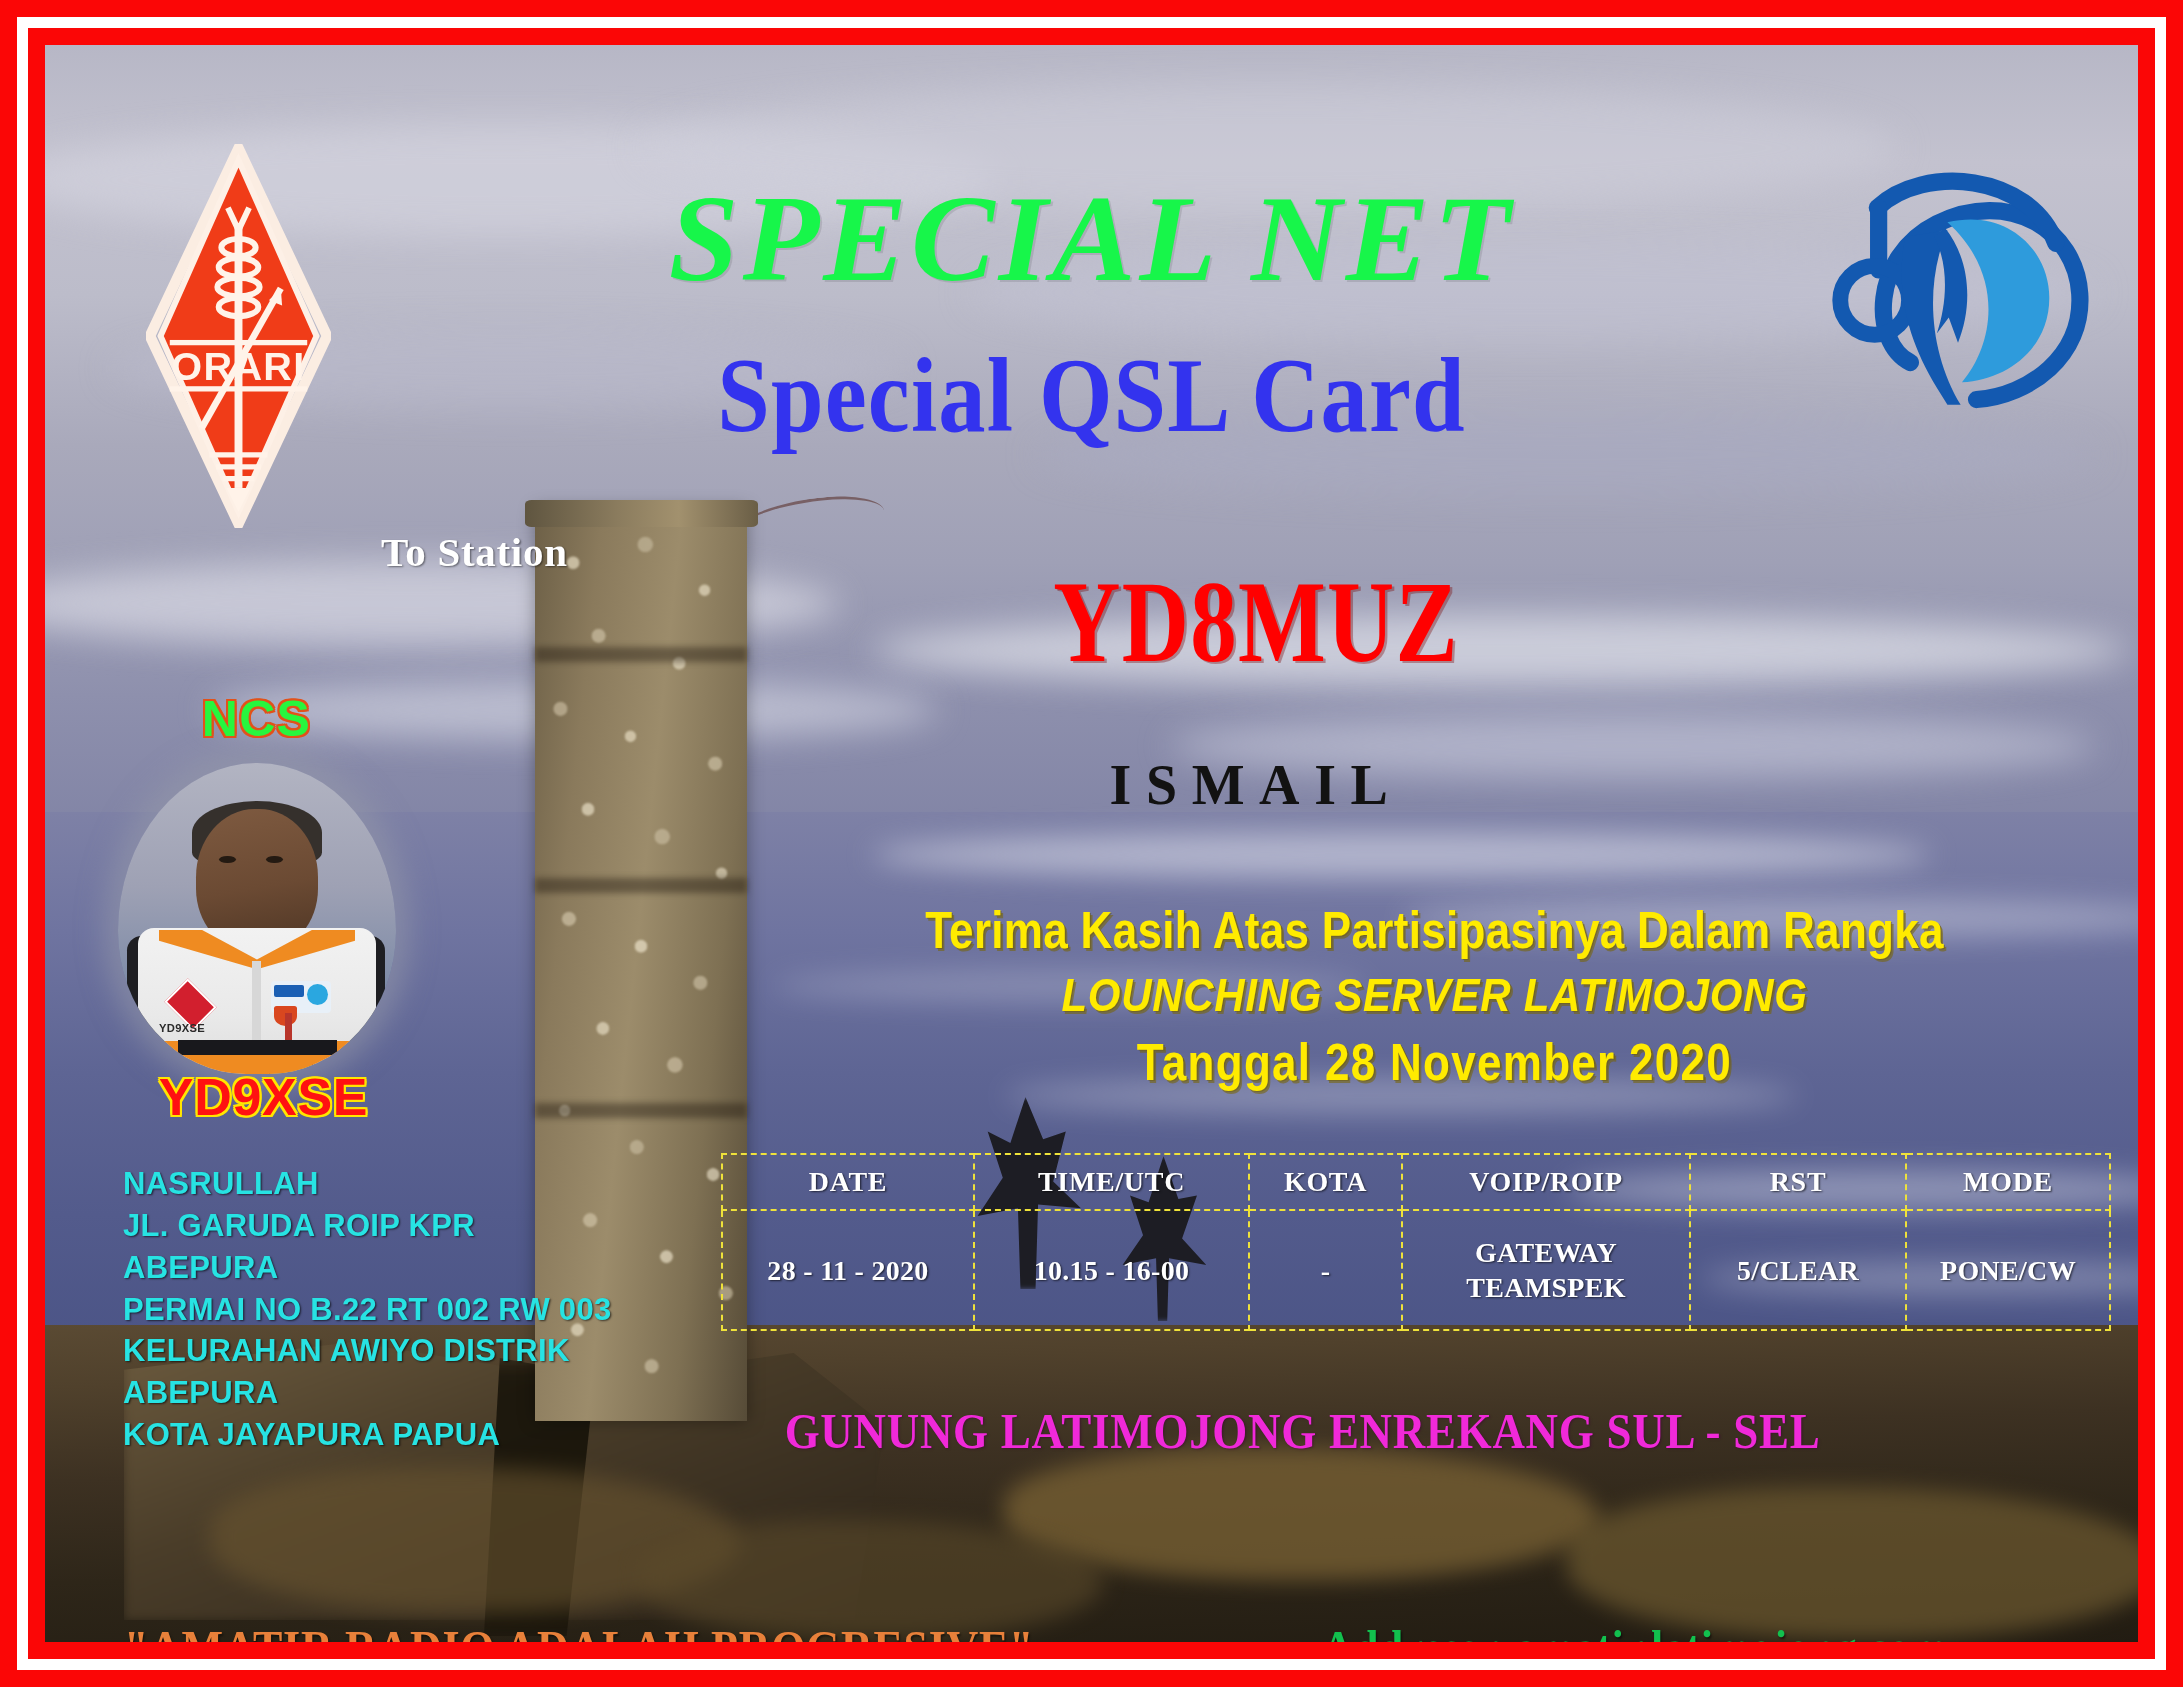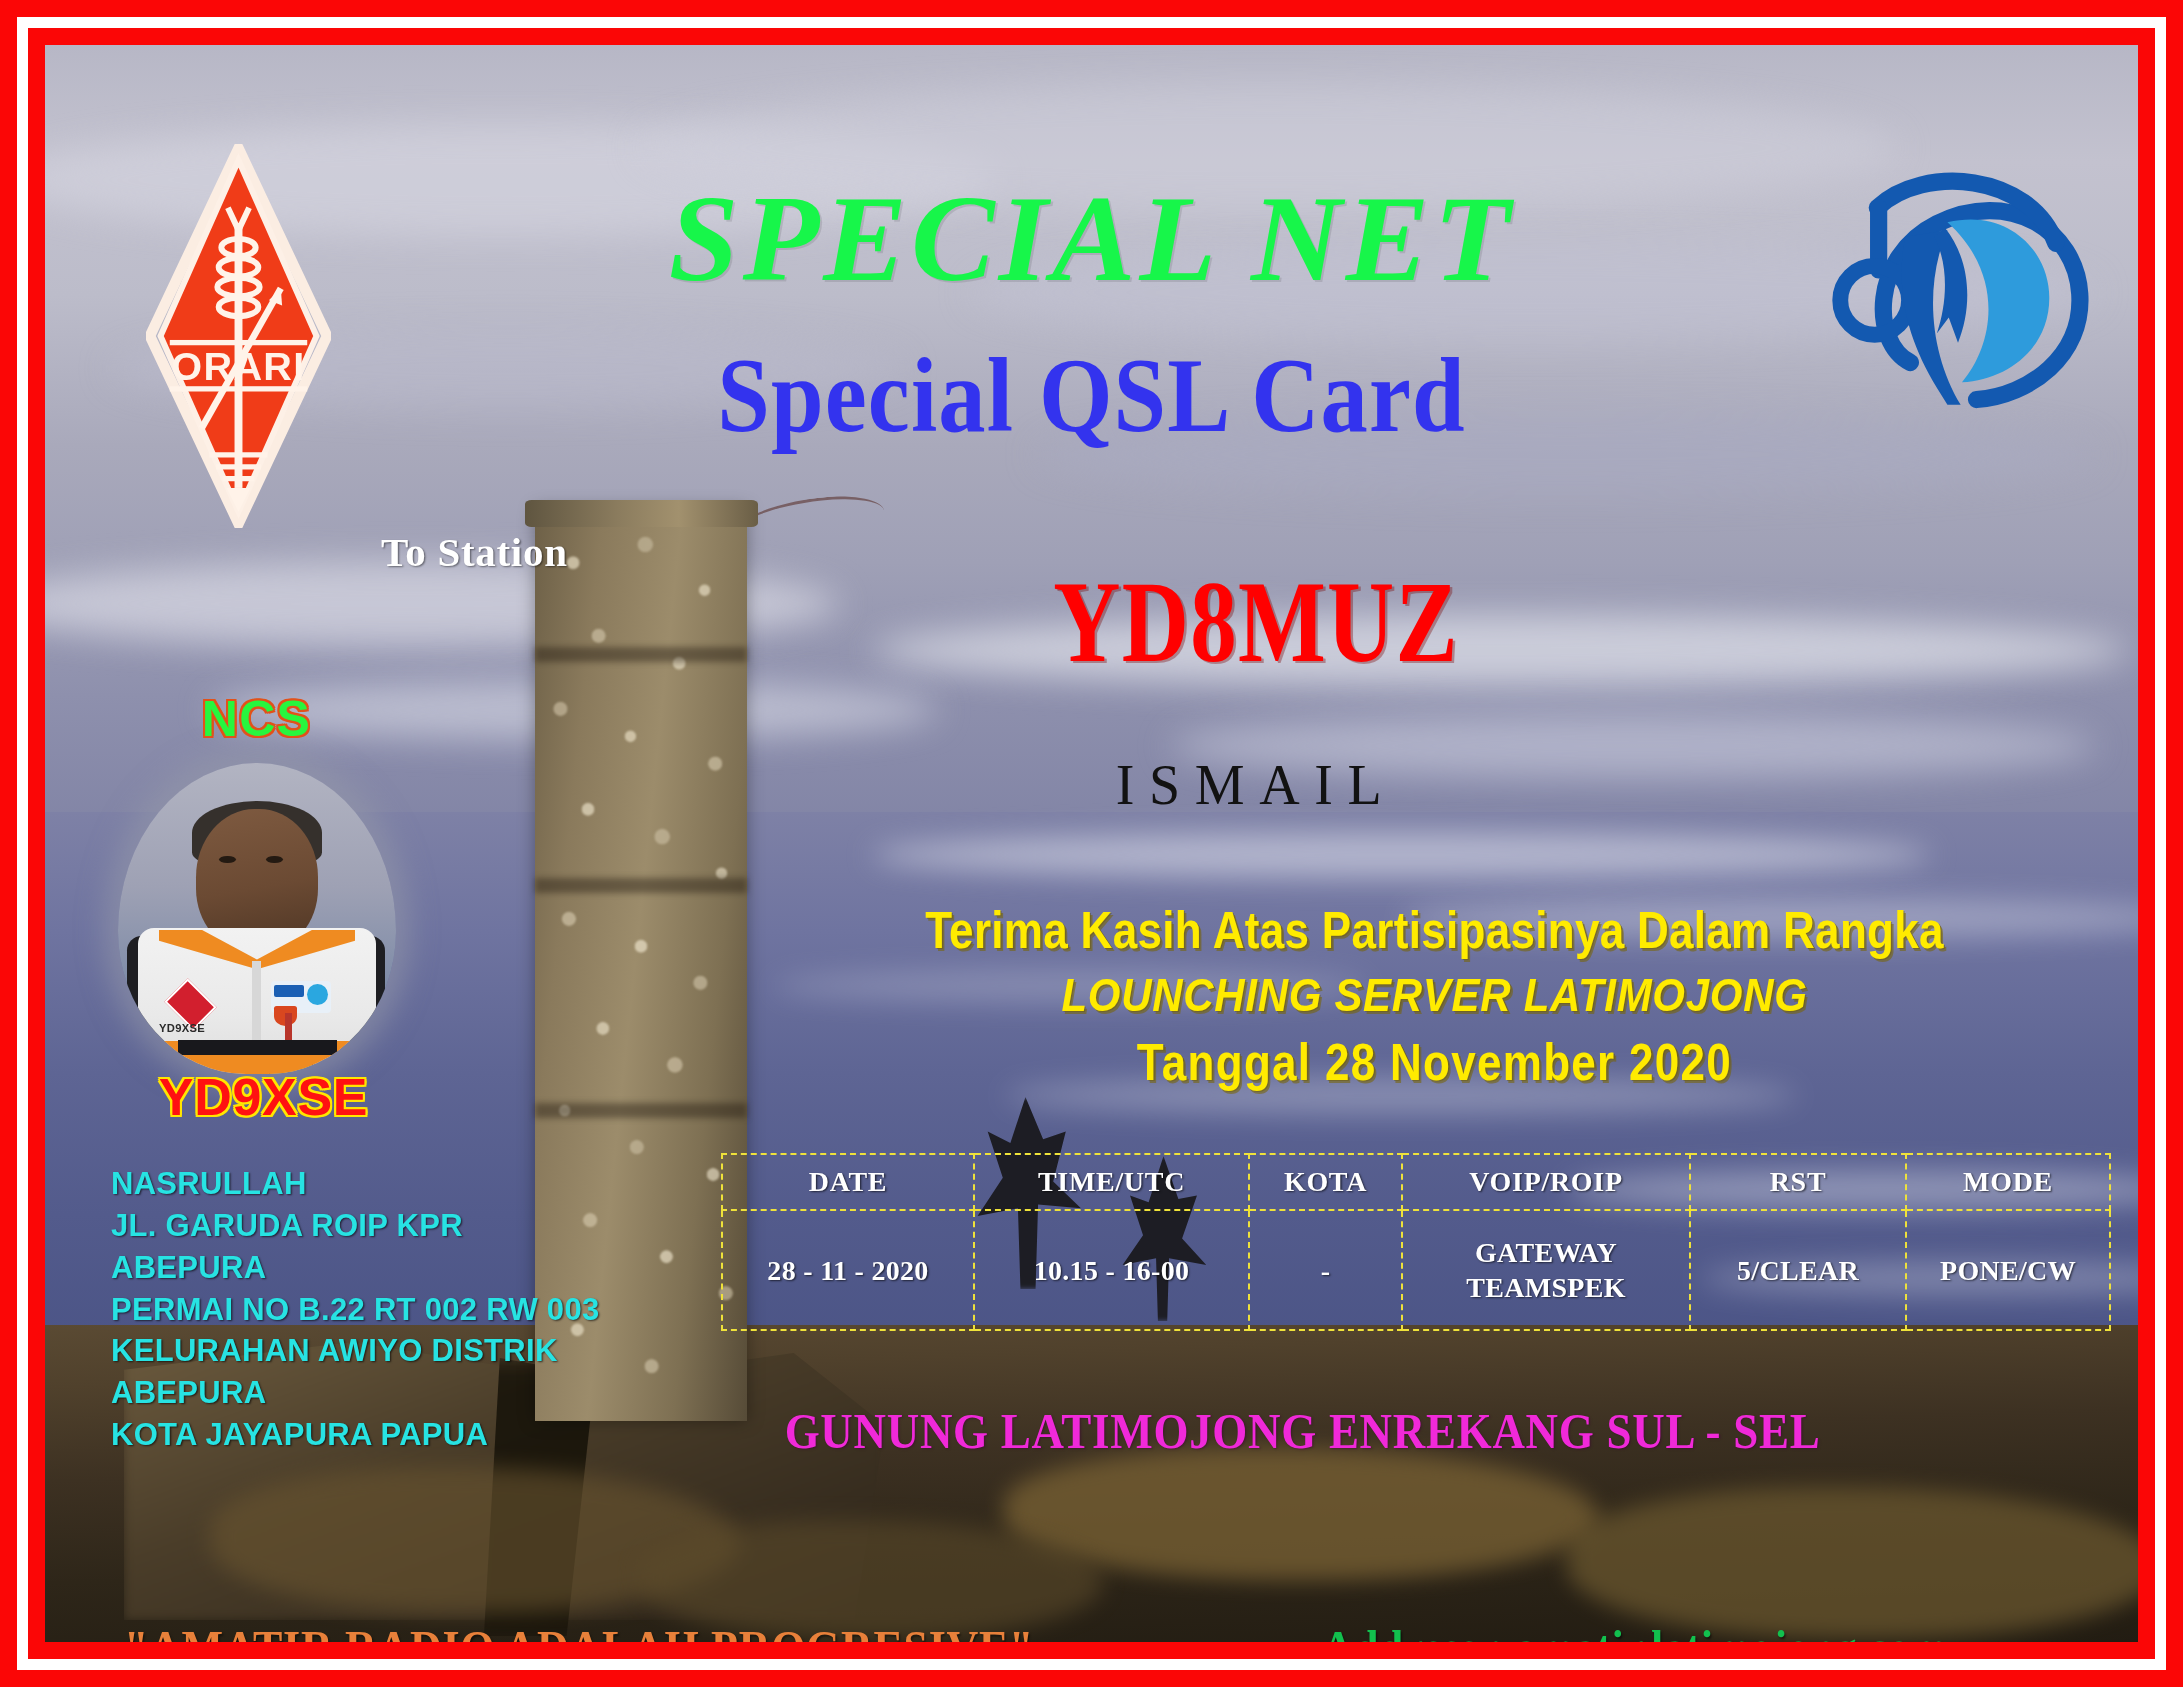--- a/index.html
+++ b/index.html
@@ -172,21 +172,21 @@
   #t-tostation{left:336px;top:483px;color:#ffffff;font-weight:bold;
     font-family:"Liberation Serif",serif;font-size:41px;letter-spacing:0.7px;
     text-shadow:1.3px 1.3px 2px rgba(0,0,0,.45);text-align:right;}
 
   #t-callsign{left:814px;top:523px;width:794px;text-align:center;color:#FF0000;
     font-family:"Liberation Serif",serif;font-weight:bold;
     font-size:93px;letter-spacing:1.3px;transform:scaleY(1.25);
     text-shadow:2.6px 2px 0 rgba(120,0,0,.35);}
 
   #t-name{left:814px;top:708px;width:794px;text-align:center;color:#121212;
-    font-family:"Liberation Serif",serif;font-weight:normal;font-size:56px;letter-spacing:14.6px;}
+    font-family:"Liberation Serif",serif;font-weight:bold;font-size:56px;letter-spacing:14.6px;}
 
   .y-line{color:#FFEB00;font-family:"Liberation Sans",sans-serif;font-weight:bold;
     text-shadow:2.6px 2.6px 0 rgba(120,100,0,.55), 1.3px 1.3px 0 rgba(90,75,0,.4);}
   #t-thanks{left:728px;top:860px;width:1323px;text-align:center;font-size:44px;letter-spacing:0.3px;
     transform:scaleY(1.18);}
   #t-launch{left:728px;top:926px;width:1323px;text-align:center;font-size:42px;font-style:italic;
     letter-spacing:0.7px;transform:scaleY(1.12);}
   #t-date{left:728px;top:992px;width:1323px;text-align:center;font-size:44px;letter-spacing:1.3px;
     transform:scaleY(1.18);}
 
@@ -197,21 +197,21 @@
                 -2px -2px #E2521A,2px 2px #E2521A,-2px 2px #E2521A,2px -2px #E2521A;}
   #t-opcall{left:73px;top:1022px;width:291px;text-align:center;color:#FF1111;
     font-family:"Liberation Sans",sans-serif;font-weight:bold;font-size:52px;letter-spacing:0.7px;
     text-shadow:-2px 0 #FFE600,2px 0 #FFE600,0 -2px #FFE600,0 2px #FFE600,
                 -2px -2px #FFE600,2px 2px #FFE600,-2px 2px #FFE600,2px -2px #FFE600;}
 
   
   #addr{position:absolute;left:66px;top:1118px;width:569px;color:#27E3E3;
     font-family:"Liberation Sans",sans-serif;font-weight:bold;font-size:31px;line-height:1.35;
     letter-spacing:0.3px;text-shadow:1.3px 1.3px 2px rgba(0,0,0,.6);}
-  #addr div{white-space:nowrap;}
+  #addr div{white-space:nowrap;margin-left:12px;}
 
   
   #qtable{position:absolute;left:676px;top:1108px;width:1365px;height:171px;
     border:2.6px dashed #EFE23A;border-collapse:collapse;table-layout:fixed;}
   #qtable td{border:2.6px dashed #EFE23A;color:#ffffff;text-align:center;vertical-align:middle;
     font-family:"Liberation Serif",serif;font-weight:bold;text-shadow:1.3px 1.3px 2px rgba(0,0,0,.6);}
   #qtable tr.hdr td{font-size:28px;letter-spacing:0.7px;height:52px;transform:none;}
   #qtable tr.row td{font-size:28px;letter-spacing:0.3px;height:116px;line-height:1.25;}
   .col-date{width:248px;} .col-time{width:271px;} .col-freq{width:149px;}
   .col-voip{width:284px;} .col-rst{width:212px;} .col-mode{width:200px;}

